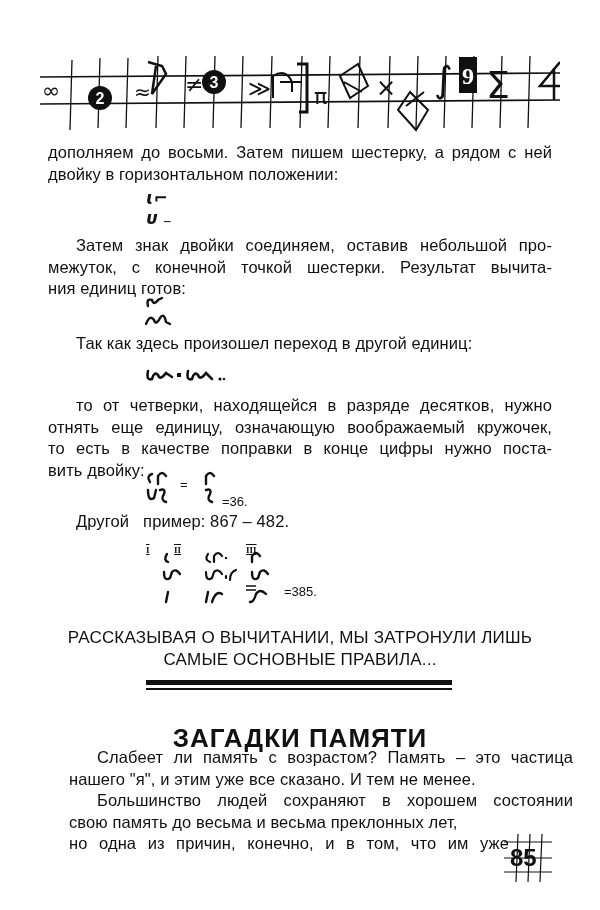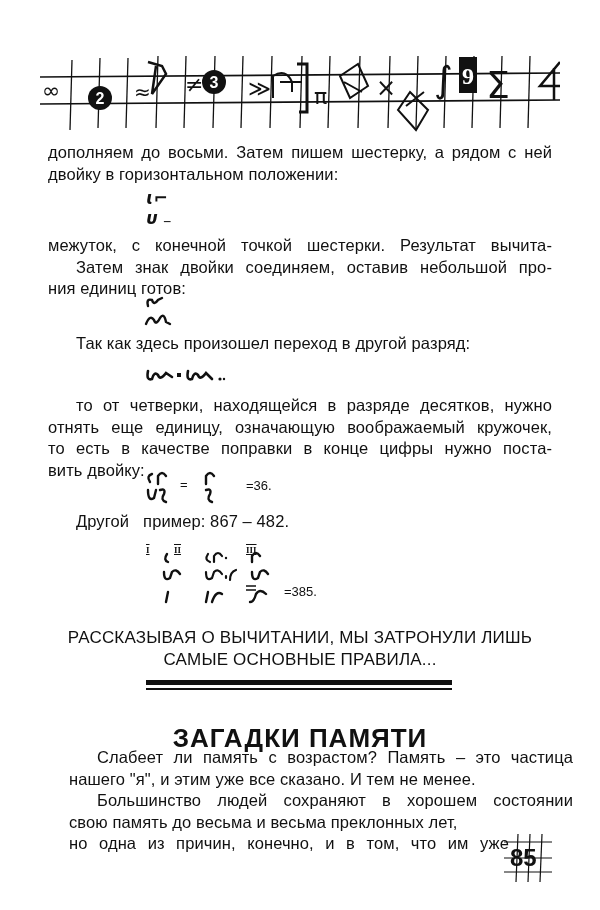--- a/index.html
+++ b/index.html
@@ -84,34 +84,34 @@
   <span class="line">дополняем до восьми. Затем пишем шестерку, а рядом с ней</span>
   <span class="line last">двойку в горизонтальном положении:</span>
 </div>
 
 <div>
   <span class="glyph" style="left:146px;top:190px;font-size:17px;">ɩ⌐</span>
   <span class="glyph" style="left:146px;top:210px;font-size:17px;">ᴜ ₋</span>
 </div>
 
 <div class="text" style="top:235px;">
+  <span class="line"><span class="indent"></span><span>Затем знак двойки соединяем, оставив небольшой про-</span></span>
   <span class="line">межуток, с конечной точкой  шестерки.  Результат вычита-</span>
-  <span class="line"><span class="indent"></span><span>Затем знак двойки соединяем, оставив небольшой про-</span></span>
   <span class="line last">ния единиц готов:</span>
 </div>
 
 <div>
   <svg style="position:absolute;left:144px;top:294px;" width="40" height="36" viewBox="0 0 40 36">
     <path d="M4 12 Q2 4 8 6 Q10 12 14 6 L18 4" fill="none" stroke="#111" stroke-width="2.4" stroke-linecap="round"></path>
     <path d="M2 30 Q6 20 10 26 Q12 32 16 24 Q20 18 22 28 L26 30" fill="none" stroke="#111" stroke-width="2.4" stroke-linecap="round"></path>
   </svg>
 </div>
 
 <div class="text" style="top:333px;">
-  <span class="line last"><span class="indent"></span><span>Так как здесь произошел переход в другой разряд:</span></span>
+  <span class="line last"><span class="indent"></span><span>Так как здесь произошел переход в другой единиц:</span></span>
 </div>
 
 <svg style="position:absolute;left:144px;top:363px;" width="90" height="24" viewBox="0 0 90 24">
   <path d="M4 8 Q2 18 8 16 Q10 8 14 12 Q16 18 22 10 L28 14" fill="none" stroke="#111" stroke-width="2.6" stroke-linecap="round"></path>
   <rect x="33" y="10" width="4" height="4" fill="#111"></rect>
   <path d="M44 8 Q42 18 48 16 Q50 8 54 12 Q56 18 62 10 L68 16" fill="none" stroke="#111" stroke-width="2.6" stroke-linecap="round"></path>
   <circle cx="76" cy="16" r="1.6" fill="#111"></circle>
   <circle cx="80" cy="16" r="1.2" fill="#111"></circle>
 </svg>
 
@@ -125,21 +125,21 @@
 <div>
   <svg style="position:absolute;left:144px;top:470px;" width="80" height="36" viewBox="0 0 80 36">
     <path d="M8 4 Q2 6 6 12" fill="none" stroke="#111" stroke-width="2.4" stroke-linecap="round"></path>
     <path d="M14 14 L14 6 Q18 0 22 6" fill="none" stroke="#111" stroke-width="2.4" stroke-linecap="round"></path>
     <path d="M4 20 Q4 32 10 28 L12 20" fill="none" stroke="#111" stroke-width="2.4" stroke-linecap="round"></path>
     <path d="M16 20 Q22 18 20 24 Q16 30 22 32" fill="none" stroke="#111" stroke-width="2.4" stroke-linecap="round"></path>
     <path d="M62 14 L62 6 Q66 0 70 6" fill="none" stroke="#111" stroke-width="2.4" stroke-linecap="round"></path>
     <path d="M62 20 Q68 18 66 24 Q62 30 68 32" fill="none" stroke="#111" stroke-width="2.4" stroke-linecap="round"></path>
   </svg>
   <span class="eq" style="left:180px;top:477px;">=</span>
-  <span class="eq" style="left:222px;top:478px;margin-left:24px;">=36.</span>
+  <span class="eq" style="left:222px;top:494px;">=36.</span>
 </div>
 
 <div class="text" style="top:511px;">
   <span class="line last"><span class="indent"></span><span style="white-space:pre;">Другой   пример: 867 – 482.</span></span>
 </div>
 
 <div>
   <span class="roman" style="left:146px;top:545px;">I</span>
   <span class="roman" style="left:174px;top:545px;">II</span>
   <span class="roman" style="left:246px;top:545px;">III</span>

